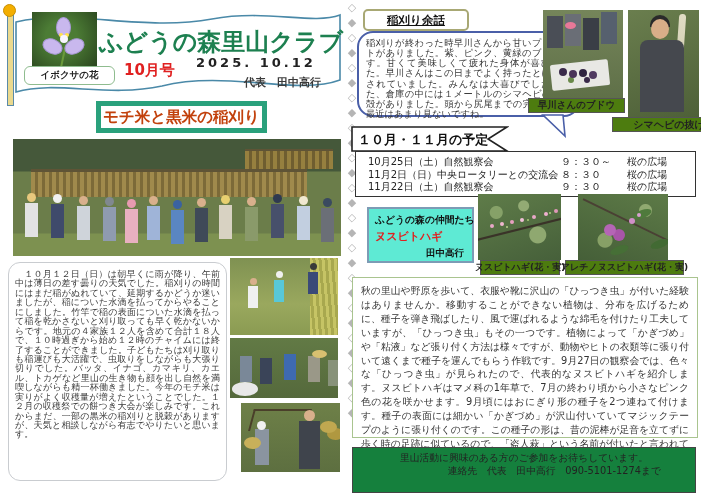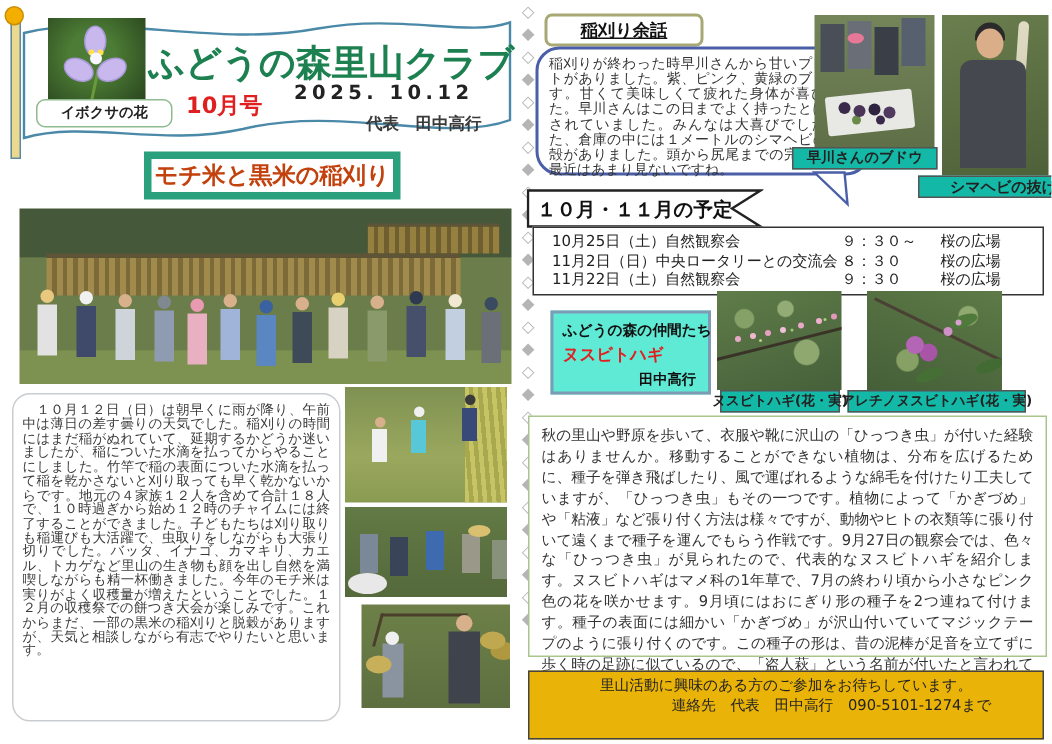--- a/index.html
+++ b/index.html
@@ -3,21 +3,21 @@
 <meta charset="utf-8">
 <style>
   * { margin:0; padding:0; box-sizing:border-box; }
   html,body { background:#fff; }
   .page {
     position:relative; width:701px; height:496px; background:#fff; overflow:hidden;
     font-family:"DejaVu Sans","Liberation Sans",sans-serif; color:#333;
   }
   .abs { position:absolute; }
   .cap {
-    position:absolute; background:#14b8a6; border:1px solid #555;
+    position:absolute; background:#4d7c0f; border:1px solid #555;
     display:flex; align-items:center; justify-content:center;
     font-weight:bold; color:#222; white-space:nowrap;
   }
   .photo { position:absolute; overflow:hidden; }
 
   
   .flag-knob { left:3px; top:4px; width:13px; height:13px; border-radius:50%;
     background:#f3ae00; border:1px solid #c98f00; z-index:3; }
   .flag-pole { left:7px; top:10px; width:7px; height:96px;
     background:#ead98e; border:1px solid #5a8aa8; z-index:2; }
@@ -171,21 +171,21 @@
     box-shadow:9px 5px #a855a8, 22px -9px 0 -3px #d090c8, 29px -15px 0 -4px #d8a0d0; }
   .p2-leaf { position:absolute; left:55px; top:16px; width:19px; height:8px; border-radius:50%;
     background:#4f7a3c; transform:rotate(-20deg); box-shadow:-34px 26px #466f36, 6px 34px #426a33; }
   .plant-cap-2 { left:565px; top:260px; width:119px; height:15px; font-size:9px; }
 
   .friends-text-box { left:352px; top:277px; width:346px; height:161px;
     border:1.5px solid #a9c48f; background:#fff;
     padding:6px 8px; font-size:9.8px; line-height:1.42; color:#333; text-align:justify; }
 
   .contact-box { left:352px; top:447px; width:344px; height:46px;
-    border:1.5px solid #444; background:#eab308; padding:4px 0;
+    border:1.5px solid #444; background:#15803d; padding:4px 0;
     font-size:9.8px; line-height:12.6px; color:#222; }
   .contact-box .c1 { text-align:center; }
   .contact-box .c2 { text-align:right; padding-right:34px; }
   .contact-box .c3 { text-align:left; padding-right:36px;margin-top:44px; }
 </style>
 </head>
 <body>
 
 <div class="page">
 

